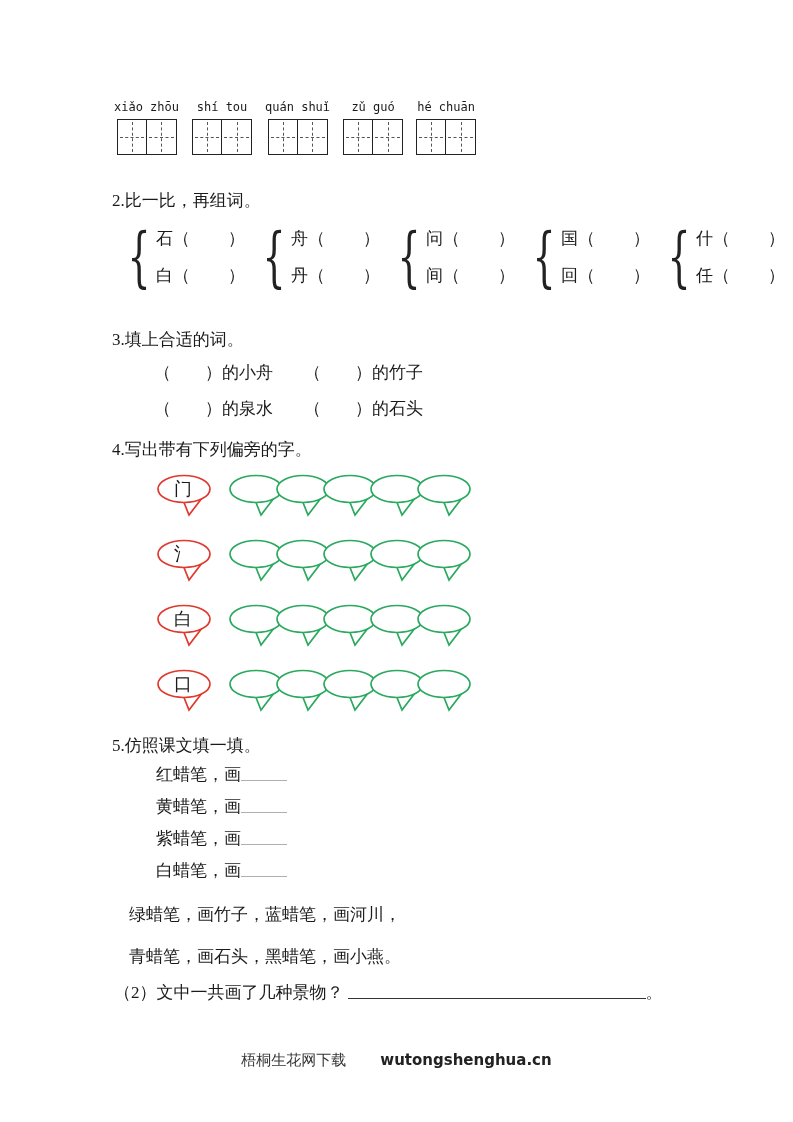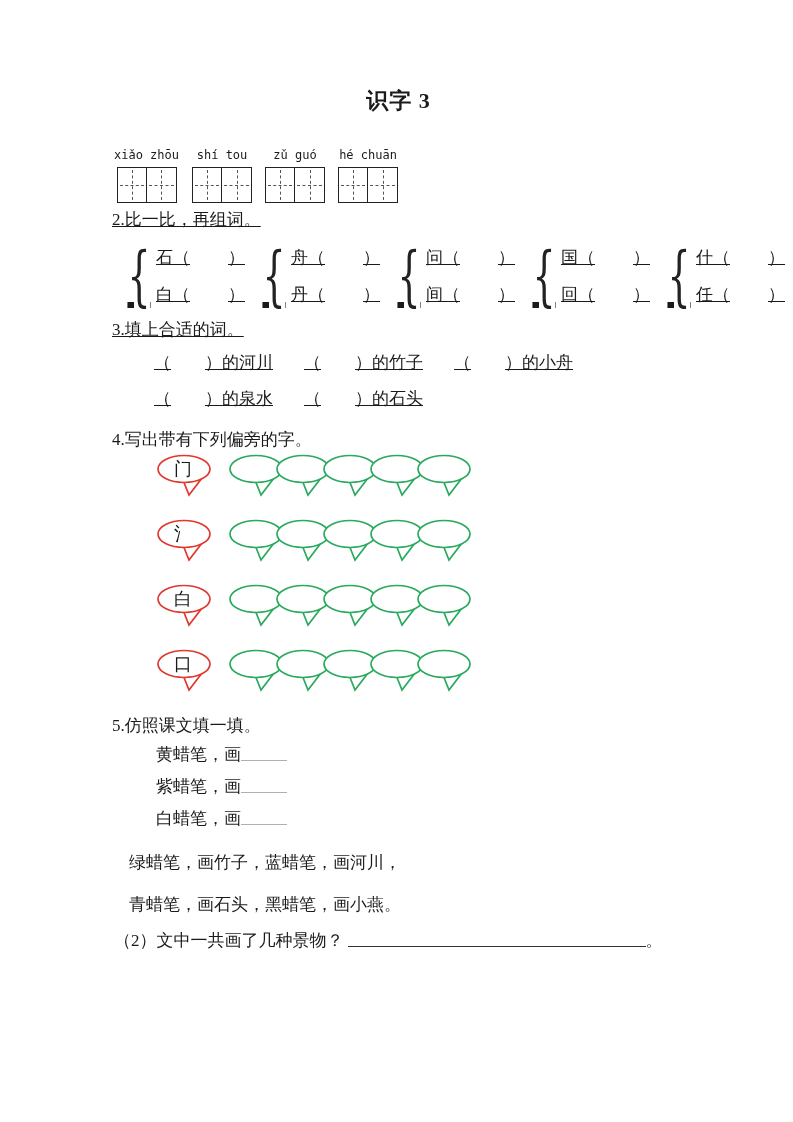--- a/index.html
+++ b/index.html
@@ -48,40 +48,46 @@
   .q5-line{margin-left:44px;line-height:32px;white-space:nowrap;}
   .blank{display:inline-block;width:46px;border-bottom:1.4px solid #b0b0b0;height:14px;vertical-align:-1px;}
   .blank-long{display:inline-block;width:298px;border-bottom:1.5px solid #333;height:14px;vertical-align:-1px;margin-left:4px;}
   
   .rhyme{line-height:32px;margin:10px 0 0 17px;}
   .subq{line-height:33px;margin:3px 0 0 2px;white-space:nowrap;}
   
   .footer{position:absolute;left:0;bottom:52px;width:100%;text-align:center;font-size:15px;color:#333;}
   .footer .site{font-family:"Liberation Serif",serif;margin-right:34px;}
   .footer .url{font-family:"DejaVu Sans","Liberation Sans",sans-serif;font-weight:600;font-size:15px;color:#222;}
-  .sp{margin-top:4px;text-decoration:underline;}
+  .sp{margin-top:33px;}
 </style>
 </head>
 <body>
 
 <div class="page">
 
-  <h1 class="title">识字 3</h1>
 
   <div>
     <div class="pinyin-row">
       <div class="word-block">
         <span class="pinyin">xiǎo zhōu</span>
         <span class="gridpair">
             <span class="gcell"></span>
             <span class="gcell"></span>
           </span>
       </div>
       <div class="word-block">
         <span class="pinyin">shí tou</span>
+        <span class="gridpair">
+            <span class="gcell"></span>
+            <span class="gcell"></span>
+          </span>
+      </div>
+      <div class="word-block">
+        <span class="pinyin">quán shuǐ</span>
         <span class="gridpair">
             <span class="gcell"></span>
             <span class="gcell"></span>
           </span>
       </div>
       <div class="word-block">
         <span class="pinyin">zǔ guó</span>
         <span class="gridpair">
             <span class="gcell"></span>
             <span class="gcell"></span>
@@ -140,32 +146,31 @@
           <span class="cmp-row"><span>任</span><span>（</span><span class="pblank"></span><span>）</span></span>
         </span>
       </div>
 
     </div>
   </div>
 
   <div class="sp">
     <p class="qhead">3.填上合适的词。</p>
     <div class="fill-row">
-      <span class="fill-item"><span>（</span><span class="pblank-sm"></span><span>）</span><span>的</span><span>河川</span></span>
+      <span class="fill-item"><span>（</span><span class="pblank-sm"></span><span>）</span><span>的</span><span>小舟</span></span>
       <span class="fill-item"><span>（</span><span class="pblank-sm"></span><span>）</span><span>的</span><span>竹子</span></span>
-      <span class="fill-item"><span>（</span><span class="pblank-sm"></span><span>）</span><span>的</span><span>小舟</span></span>
     </div>
     <div class="fill-row">
       <span class="fill-item"><span>（</span><span class="pblank-sm"></span><span>）</span><span>的</span><span>泉水</span></span>
       <span class="fill-item"><span>（</span><span class="pblank-sm"></span><span>）</span><span>的</span><span>石头</span></span>
     </div>
   </div>
 
   <div style="margin-top:14px;">
-    <p class="qhead" style="">4.写出带有下列偏旁的字。</p>
+    <p class="qhead" style="margin-bottom:10px;">4.写出带有下列偏旁的字。</p>
 
     <div class="bub-row">
       <span class="bubble-wrap red">
         <svg class="bubble-svg" viewBox="0 0 58 42">
             <polygon points="27,26 33,41 46,24"></polygon>
             <ellipse cx="28" cy="15" rx="26" ry="13.5"></ellipse>
           </svg>
         <span class="radical">门</span>
       </span>
       <span class="bubble-wrap greenc first-green">
@@ -316,26 +321,30 @@
           <svg class="bubble-svg" viewBox="0 0 58 42">
             <polygon points="27,26 33,41 46,24"></polygon>
             <ellipse cx="28" cy="15" rx="26" ry="13.5"></ellipse>
           </svg>
         </span>
     </div>
   </div>
 
   <div style="margin-top:6px;">
     <p class="qhead">5.仿照课文填一填。</p>
+    <div class="q5-line"><span>红蜡笔，画</span><span class="blank"></span></div>
     <div class="q5-line"><span>黄蜡笔，画</span><span class="blank"></span></div>
     <div class="q5-line"><span>紫蜡笔，画</span><span class="blank"></span></div>
     <div class="q5-line"><span>白蜡笔，画</span><span class="blank"></span></div>
   </div>
 
   <div style="margin-top:12px;">
     <p class="rhyme">绿蜡笔，画竹子，蓝蜡笔，画河川，</p>
     <p class="rhyme">青蜡笔，画石头，黑蜡笔，画小燕。</p>
     <p class="subq"><span>（2）文中一共画了几种景物？</span><span class="blank-long"></span><span>。</span></p>
 
   </div>
 
+  <div class="footer">
+    <span class="site">梧桐生花网下载</span><span class="url">wutongshenghua.cn</span>
+  </div>
 
 </div>
 
 </body></html>

